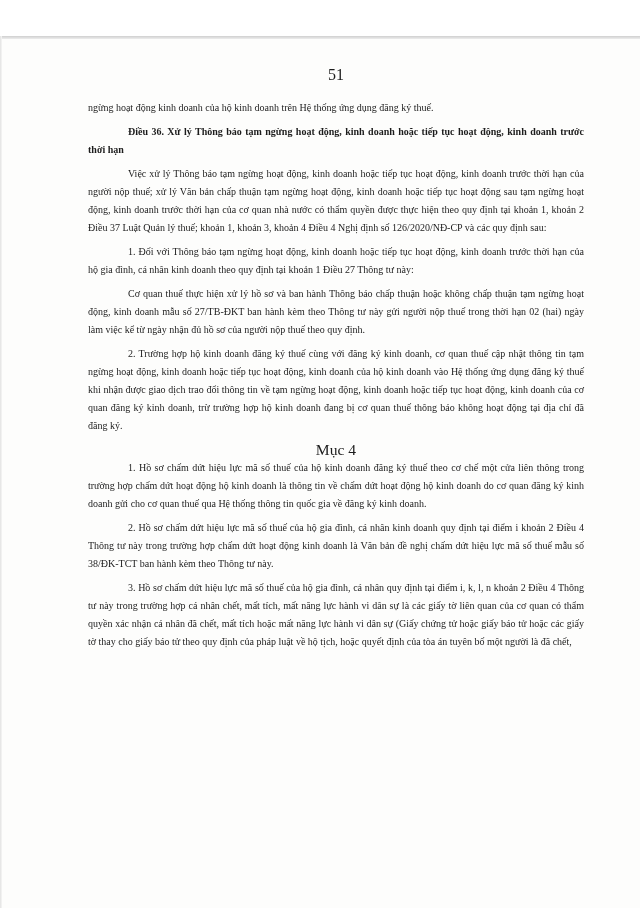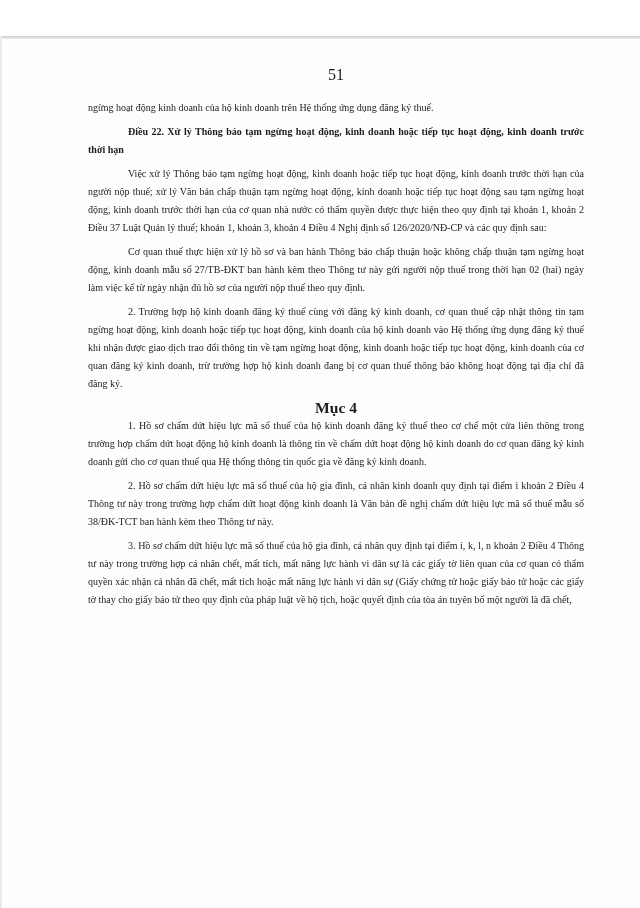--- a/index.html
+++ b/index.html
@@ -51,21 +51,21 @@
   }
   p.cont {
     text-indent: 0;
   }
   p.heading {
     font-weight: 700;
   }
   p.center-label {
     font-size: 15.6px;
     line-height: 18.1px;
-    font-weight: 700;
+    font-weight: 400;
     text-align: center;
     text-indent: 0;
     margin: 3px 0 0 0;
   }
   p.center-title {
     font-size: 15.6px;
     line-height: 18.1px;
     font-weight: 700;
     text-align: center;
     text-indent: 0;
@@ -77,24 +77,25 @@
 
 <div class="page">
   <div class="edge-top"></div>
   <div class="edge-left"></div>
 
   <div class="content">
     <div class="pagenum">51</div>
 
     <p class="body cont">ngừng hoạt động kinh doanh của hộ kinh doanh trên Hệ thống ứng dụng đăng ký thuế.</p>
 
-    <p class="body heading">Điều 22. Xử lý Thông báo tạm ngừng hoạt động, kinh doanh hoặc tiếp tục hoạt động, kinh doanh trước thời hạn</p>
+    <p class="body heading">Điều 36. Xử lý Thông báo tạm ngừng hoạt động, kinh doanh hoặc tiếp tục hoạt động, kinh doanh trước thời hạn</p>
 
     <p class="body">Việc xử lý Thông báo tạm ngừng hoạt động, kinh doanh hoặc tiếp tục hoạt động, kinh doanh trước thời hạn của người nộp thuế; xử lý Văn bản chấp thuận tạm ngừng hoạt động, kinh doanh hoặc tiếp tục hoạt động sau tạm ngừng hoạt động, kinh doanh trước thời hạn của cơ quan nhà nước có thẩm quyền được thực hiện theo quy định tại khoản 1, khoản 2 Điều 37 Luật Quản lý thuế; khoản 1, khoản 3, khoản 4 Điều 4 Nghị định số 126/2020/NĐ-CP và các quy định sau:</p>
 
+    <p class="body">1. Đối với Thông báo tạm ngừng hoạt động, kinh doanh hoặc tiếp tục hoạt động, kinh doanh trước thời hạn của hộ gia đình, cá nhân kinh doanh theo quy định tại khoản 1 Điều 27 Thông tư này:</p>
 
     <p class="body">Cơ quan thuế thực hiện xử lý hồ sơ và ban hành Thông báo chấp thuận hoặc không chấp thuận tạm ngừng hoạt động, kinh doanh mẫu số 27/TB-ĐKT ban hành kèm theo Thông tư này gửi người nộp thuế trong thời hạn 02 (hai) ngày làm việc kể từ ngày nhận đủ hồ sơ của người nộp thuế theo quy định.</p>
 
     <p class="body">2. Trường hợp hộ kinh doanh đăng ký thuế cùng với đăng ký kinh doanh, cơ quan thuế cập nhật thông tin tạm ngừng hoạt động, kinh doanh hoặc tiếp tục hoạt động, kinh doanh của hộ kinh doanh vào Hệ thống ứng dụng đăng ký thuế khi nhận được giao dịch trao đổi thông tin về tạm ngừng hoạt động, kinh doanh hoặc tiếp tục hoạt động, kinh doanh của cơ quan đăng ký kinh doanh, trừ trường hợp hộ kinh doanh đang bị cơ quan thuế thông báo không hoạt động tại địa chỉ đã đăng ký.</p>
 
     <p class="center-label">Mục 4</p>
 
 
 
     <p class="body">1. Hồ sơ chấm dứt hiệu lực mã số thuế của hộ kinh doanh đăng ký thuế theo cơ chế một cửa liên thông trong trường hợp chấm dứt hoạt động hộ kinh doanh là thông tin về chấm dứt hoạt động hộ kinh doanh do cơ quan đăng ký kinh doanh gửi cho cơ quan thuế qua Hệ thống thông tin quốc gia về đăng ký kinh doanh.</p>

